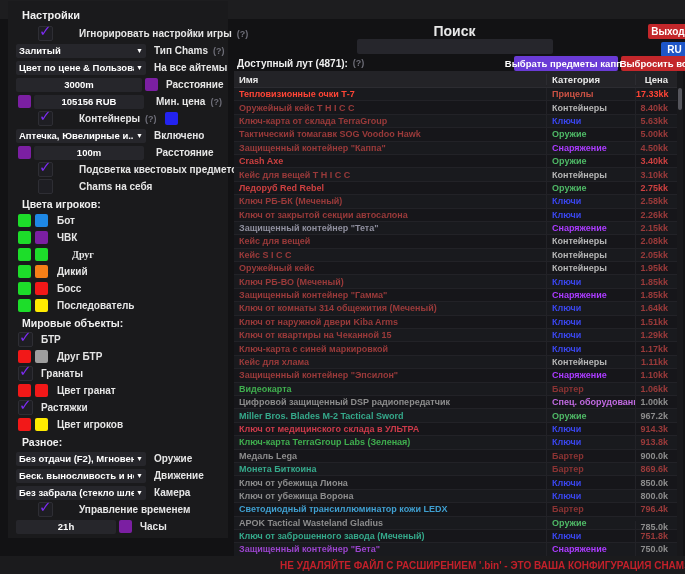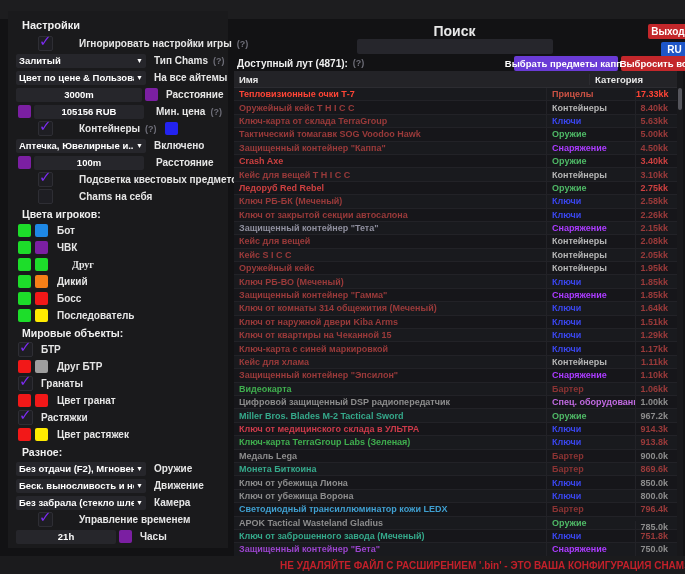--- a/index.html
+++ b/index.html
@@ -2,21 +2,21 @@
 <html><head>
 <meta charset="utf-8">
 <style>
   html,body{margin:0;padding:0;background:#0d0d0f;}
   #app{position:relative;width:685px;height:574px;overflow:hidden;
        font-family:"Liberation Sans","DejaVu Sans",sans-serif;background:#121214;}
   .abs{position:absolute;}
   
   #topstrip{left:0;top:0;width:685px;height:19px;background:#1d1d1f;}
   
-  #left-panel{left:8px;top:11px;width:220px;height:537px;background:#1a1a1c;padding:6px 0 0 0;box-sizing:border-box;}
+  #left-panel{left:8px;top:1px;width:220px;height:537px;background:#1a1a1c;padding:6px 0 0 0;box-sizing:border-box;}
   #settings-title{margin:2px 0 4px 14px;font-size:11px;font-weight:bold;color:#f0f0f0;}
   .srow{height:17px;display:flex;align-items:center;padding:0 4px 0 0;}
   .srow .shead{margin-left:14px;font-size:10.5px;font-weight:bold;color:#f0f0f0;}
   .lbl{font-size:10px;font-weight:bold;color:#e6e6e6;white-space:nowrap;}
   .help{font-size:9px;font-weight:bold;color:#6e6e78;margin-left:5px;}
   .cbx{width:13px;height:13px;background:#1e1e23;border:1px solid #2e2e34;border-radius:2px;
        flex:none;position:relative;}
   .cbx .tick{position:absolute;left:0px;top:-5px;font-size:15px;font-weight:bold;color:#7c2bf2;}
   .swatch{width:13px;height:13px;border-radius:2px;flex:none;}
   .dropbox{width:130px;height:14px;background:#26262b;border-radius:2px;display:flex;align-items:center;
@@ -32,21 +32,21 @@
   .btn{display:flex;align-items:center;justify-content:center;color:#fff;font-weight:bold;
        border-radius:2px;cursor:pointer;white-space:nowrap;}
   #exit-btn{left:648px;top:24px;width:40px;height:15px;background:#c3272b;font-size:10px;}
   #ru-btn{left:661px;top:42px;width:27px;height:15px;background:#1e56c8;font-size:10px;}
   #loot-title-row{left:237px;top:55px;height:16px;display:flex;align-items:center;}
   #loot-title{font-size:10px;font-weight:bold;color:#f0f0f0;}
   #kappa-btn{left:514px;top:56px;width:104px;height:15px;background:#6a3bd6;font-size:9.5px;}
   #drop-all-btn{left:621px;top:56px;width:70px;height:15px;background:#c3272b;font-size:9.5px;}
   
   #table{left:234px;top:71px;width:443px;height:485px;background:#141417;overflow:hidden;}
-  #thead{display:flex;height:16px;background:#232327;align-items:center;border-bottom:1px solid #2c2c31;gap:43px;}
+  #thead{display:flex;height:16px;background:#232327;align-items:center;border-bottom:1px solid #2c2c31;}
   .hname{flex:none;width:312px;padding-left:5px;box-sizing:border-box;font-size:9.5px;font-weight:bold;color:#e8e8e8;}
   .hcat{flex:none;width:89px;padding-left:5px;box-sizing:border-box;font-size:9.5px;font-weight:bold;color:#e8e8e8;border-left:1px solid #2c2c31;}
   .hprice{flex:1;text-align:right;padding-right:9px;box-sizing:border-box;font-size:9.5px;font-weight:bold;color:#e8e8e8;border-left:1px solid #2c2c31;}
   .trow{display:flex;height:13.4px;align-items:center;border-bottom:1px solid #222227;box-sizing:border-box;}
   .trow:nth-child(odd){background:#191a1e;}
   .trow:nth-child(even){background:#16161a;}
   .cname{flex:none;width:312px;padding-left:5px;box-sizing:border-box;font-size:9px;font-weight:bold;
          white-space:nowrap;overflow:hidden;}
   .ccat{flex:none;width:89px;padding-left:5px;box-sizing:border-box;font-size:9px;font-weight:bold;
         white-space:nowrap;overflow:hidden;border-left:1px solid #222227;height:100%;display:flex;align-items:center;}
@@ -191,21 +191,21 @@
         </div>
         <div class="srow" style="padding-left: 10px;">
           <span class="cbx">
             <span class="tick">✓</span>
           </span>
           <span class="lbl" style="margin-left: 8px;">Растяжки</span>
         </div>
         <div class="srow" style="padding-left: 10px;">
           <span class="swatch" style="background: rgb(242, 24, 24);"></span>
           <span class="swatch" style="background: rgb(255, 235, 0); margin-left: 4px;"></span>
-          <span class="lbl" style="margin-left: 9px;">Цвет растяжек</span>
+          <span class="lbl" style="margin-left: 9px;">Цвет игроков</span>
         </div>
         <div class="srow">
           <span class="shead">Разное:</span>
         </div>
         <div class="srow" style="padding-left: 8px;">
           <span class="dropbox">
             <span class="dval">Без отдачи (F2), Мгновенное п</span>
             <span class="caret">▼</span>
           </span>
           <span class="lbl" style="margin-left: 8px;">Оружие</span>

